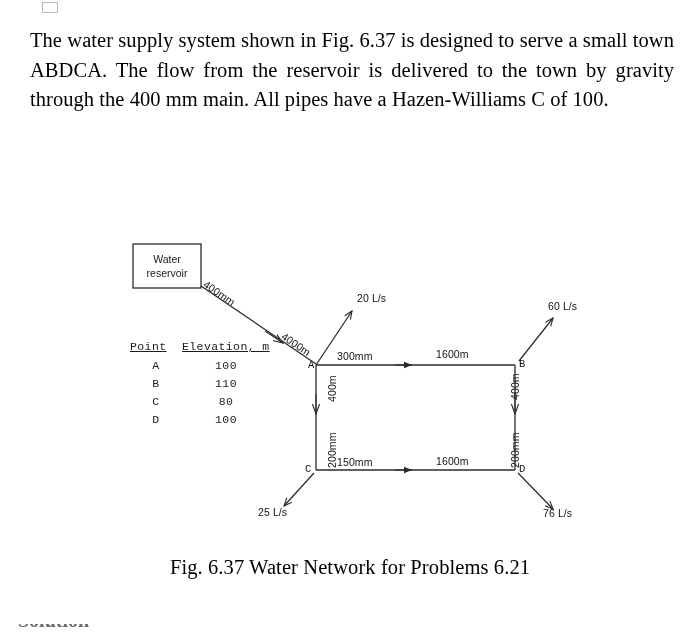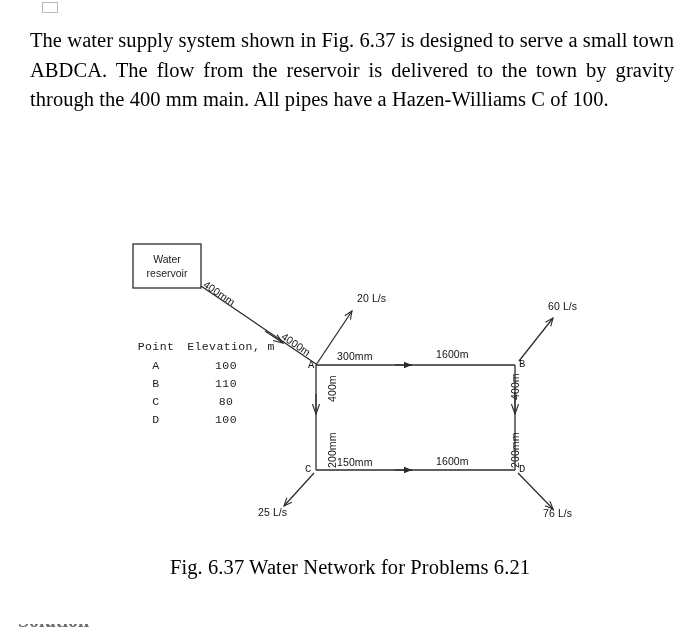--- a/index.html
+++ b/index.html
@@ -95,22 +95,23 @@
     left: 130px;
     top: 108px;
     font-family: "Liberation Mono", "DejaVu Sans Mono", monospace;
     font-size: 11.5px;
     color: #1c1c1c;
     border-collapse: collapse;
     letter-spacing: 0.4px;
   }
   .elev-table th {
     font-weight: normal;
+    text-decoration: underline;
     padding: 0 0 3px 0;
-    text-align: center;
+    text-align: left;
     white-space: pre;
     margin-top: 30px;
   }
   .elev-table th.col-point { width: 52px; }
   .elev-table th.col-elev  { width: 98px; }
   .elev-table td {
     padding: 2.5px 0;
     text-align: center;
     white-space: pre;
   }

